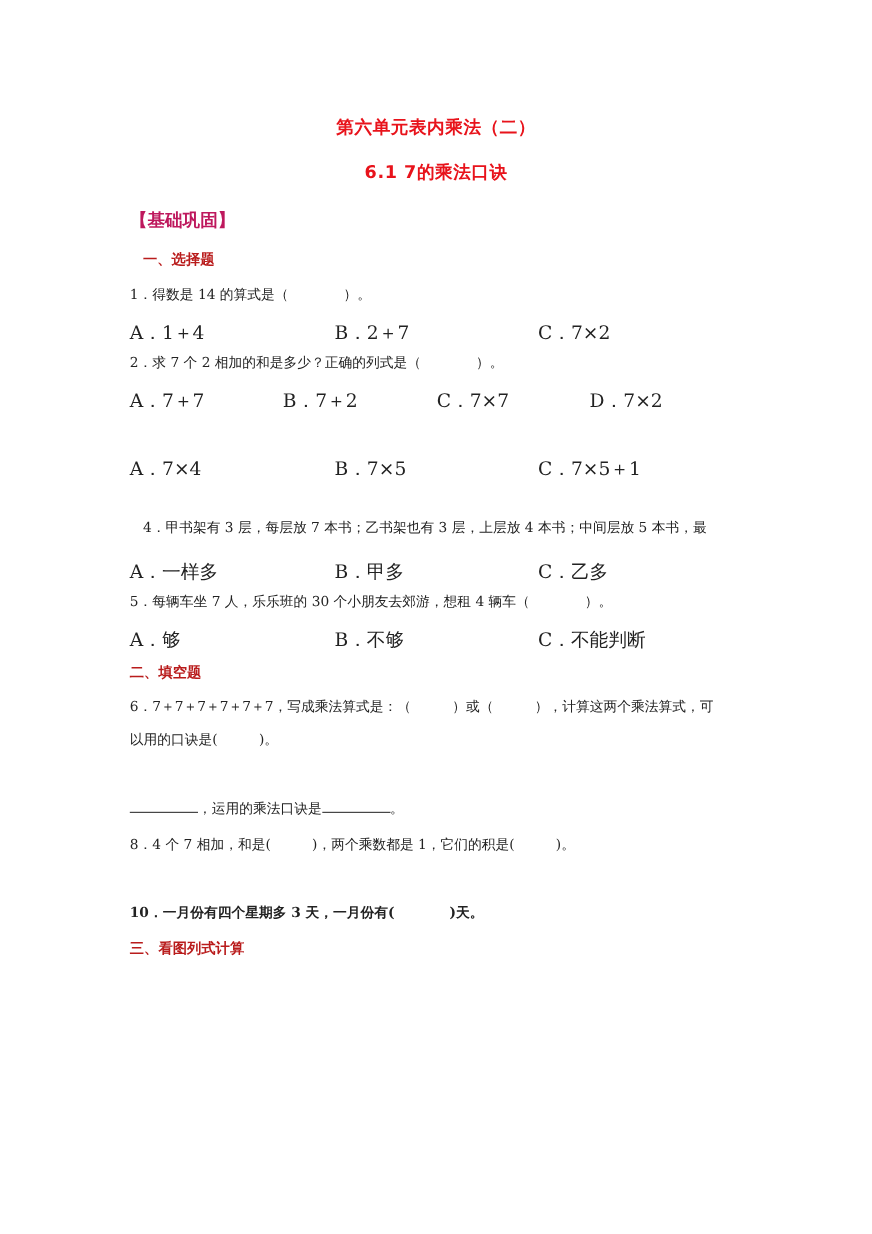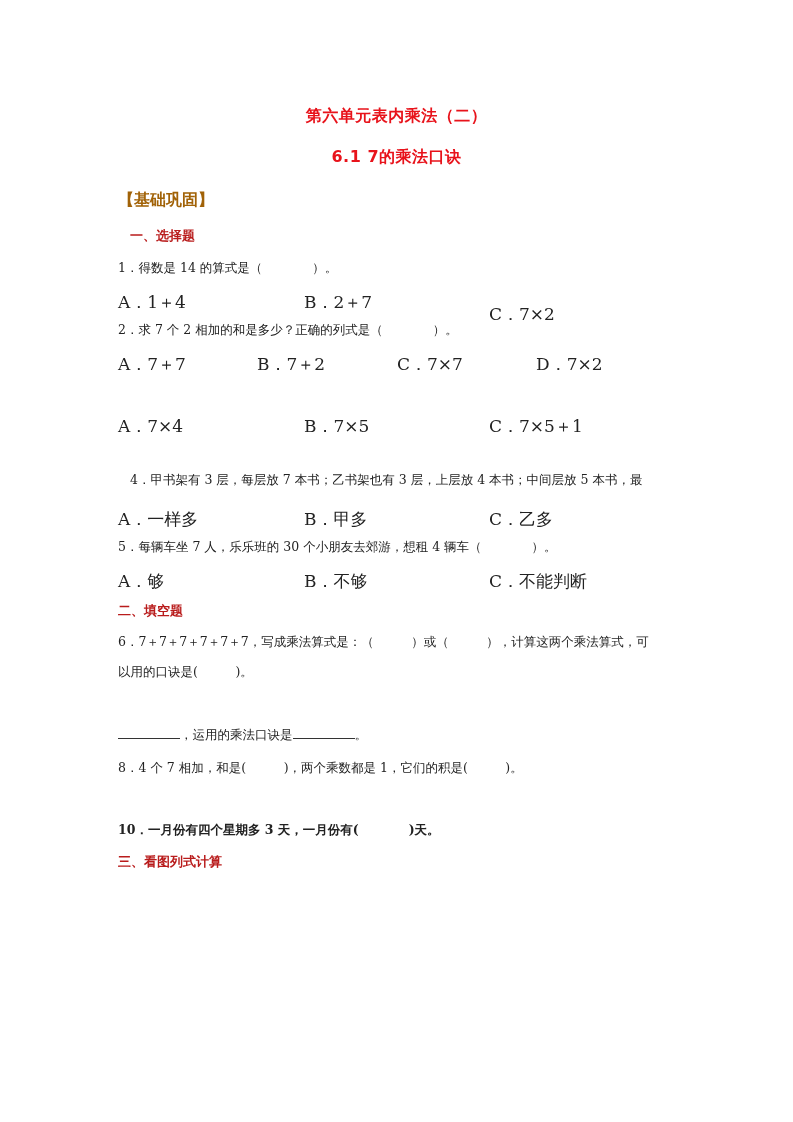--- a/index.html
+++ b/index.html
@@ -6,42 +6,42 @@
   body { width: 793px; height: 1122px; position: relative; overflow: hidden;
          font-family: "DejaVu Serif", "Liberation Serif", serif; color: #111; }
   .page { position: absolute; left: 0; top: 0; width: 674px; height: 1122px; }
   .title { position: absolute; left: 0; width: 793px; text-align: center;
            font-family: "DejaVu Sans", "Liberation Sans", sans-serif;
            font-weight: bold; color: #e8131b; font-size: 16px; letter-spacing: 0.5px; }
   .title1 { top: 106px; }
   .title2 { top: 147px; }
   .section-tag { position: absolute; left: 118px; top: 190px;
            font-family: "DejaVu Sans", "Liberation Sans", sans-serif;
-           font-weight: bold; color: #a16207; font-size: 16px; }
+           font-weight: bold; color: #be185d; font-size: 16px; }
   .heading { position: absolute; font-family: "DejaVu Sans", "Liberation Sans", sans-serif;
            font-weight: bold; font-size: 13px; color: #b91c1c; }
   .line { position: absolute; left: 118px; font-size: 12.5px; white-space: nowrap; color: #222; }
   .opt { position: absolute; font-size: 17px; white-space: nowrap; color: #222; }
   .blank { display: inline-block; width: 62px; border-bottom: 1px solid #333; height: 12px; vertical-align: baseline; }
 </style>
 </head>
 <body>
 
 <div class="page">
 
   <div class="title title1">第六单元表内乘法（二）</div>
   <div class="title title2">6.1  7的乘法口诀</div>
   <div class="section-tag">【基础巩固】</div>
 
   <div class="heading" style="left:130px; top:227px;">一、选择题</div>
 
   <div class="line" style="top:260px;">1．得数是 14 的算式是（　　　　）。</div>
   <div class="opt" style="left:118px; top:291px;">A．1＋4</div>
   <div class="opt" style="left:304px; top:291px;">B．2＋7</div>
-  <div class="opt" style="left:489px; top:291px;margin-top:12px;">C．7×2</div>
+  <div class="opt" style="left:489px; top:291px;">C．7×2</div>
 
   <div class="line" style="top:322px;">2．求 7 个 2 相加的和是多少？正确的列式是（　　　　）。</div>
   <div class="opt" style="left:118px; top:353px;">A．7＋7</div>
   <div class="opt" style="left:257px; top:353px;">B．7＋2</div>
   <div class="opt" style="left:397px; top:353px;">C．7×7</div>
   <div class="opt" style="left:536px; top:353px;">D．7×2</div>
 
   <div class="opt" style="left:118px; top:415px;">A．7×4</div>
   <div class="opt" style="left:304px; top:415px;">B．7×5</div>
   <div class="opt" style="left:489px; top:415px;">C．7×5＋1</div>

